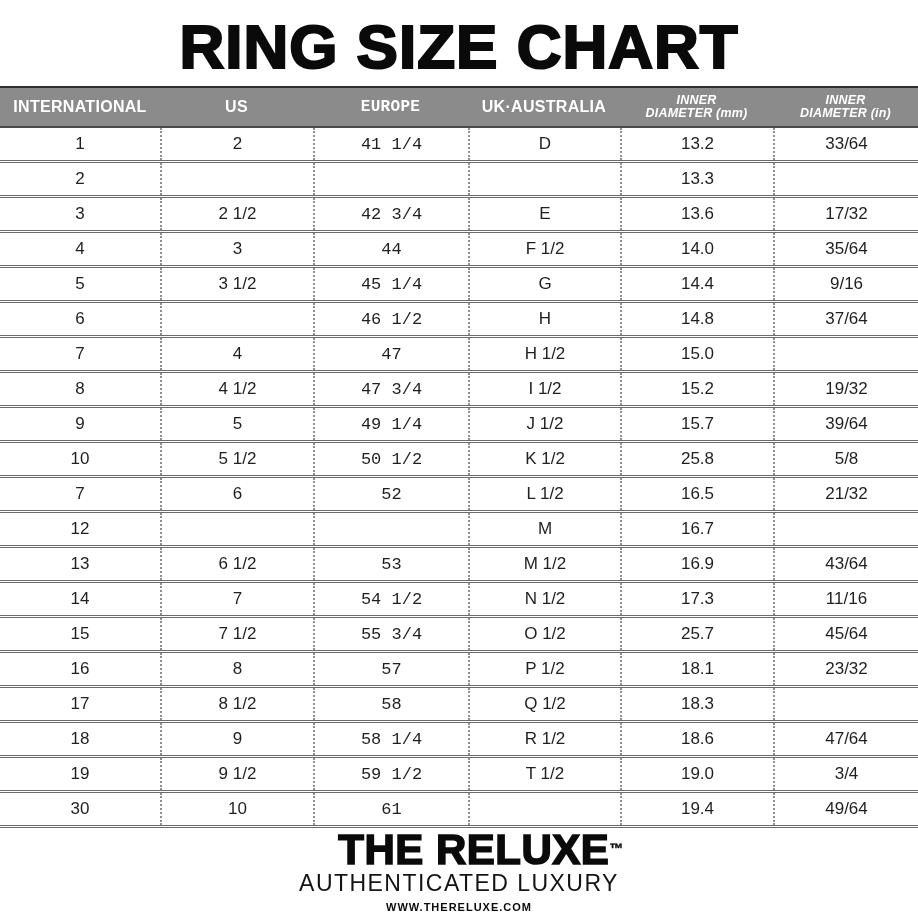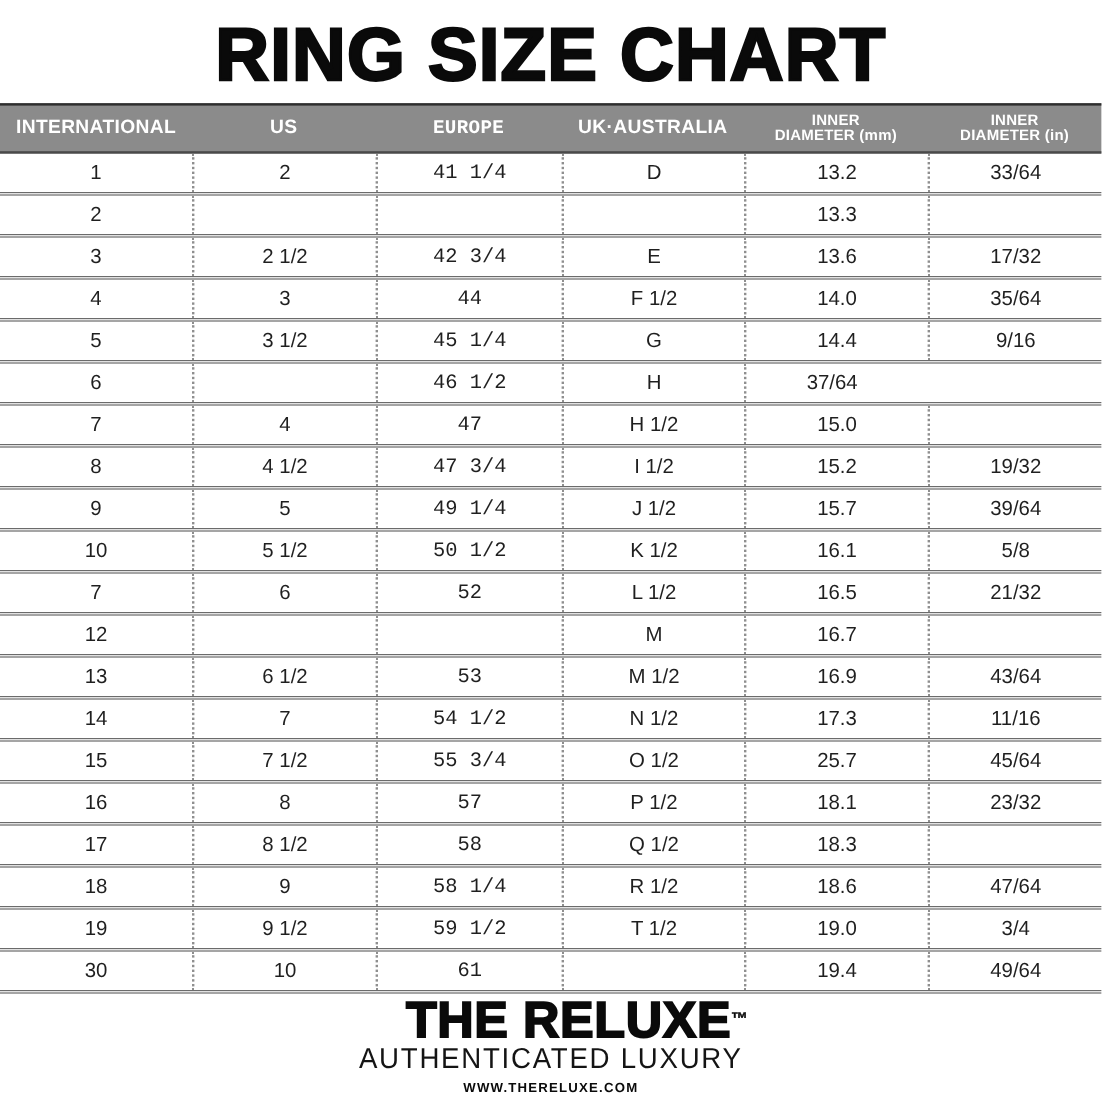--- a/index.html
+++ b/index.html
@@ -39,21 +39,21 @@
   }
   .hdr-cell {
     color: #ffffff;
     font-weight: bold;
     font-size: 16px;
     text-align: center;
     letter-spacing: 0.3px;
     white-space: pre-line;
     line-height: 1.05;
   }
-  .hdr-cell.small { font-size: 12.5px; letter-spacing: 0.2px; }
+  .hdr-cell.small { font-size: 12.5px; letter-spacing: 0.2px; font-style: italic; }
 
   .body-row {
     display: flex;
     width: 918px;
     height: 35px;
     align-items: stretch;
     border-bottom: 3px double #6b6b6b;
   }
   .cell {
     display: flex;
@@ -171,20 +171,21 @@
         <div class="cell c3 sep">G</div>
         <div class="cell c4 sep">14.4</div>
         <div class="cell c5 sep">9/16</div>
       </div>
 
       <div class="body-row">
         <div class="cell c0">6</div>
         <div class="cell c1 sep"></div>
         <div class="cell c2 sep">46 1/2</div>
         <div class="cell c3 sep">H</div>
+        <div class="cell c4 sep">14.8</div>
         <div class="cell c5 sep">37/64</div>
       </div>
 
       <div class="body-row">
         <div class="cell c0">7</div>
         <div class="cell c1 sep">4</div>
         <div class="cell c2 sep">47</div>
         <div class="cell c3 sep">H 1/2</div>
         <div class="cell c4 sep">15.0</div>
         <div class="cell c5 sep"></div>
@@ -206,21 +207,21 @@
         <div class="cell c3 sep">J 1/2</div>
         <div class="cell c4 sep">15.7</div>
         <div class="cell c5 sep">39/64</div>
       </div>
 
       <div class="body-row">
         <div class="cell c0">10</div>
         <div class="cell c1 sep">5 1/2</div>
         <div class="cell c2 sep">50 1/2</div>
         <div class="cell c3 sep">K 1/2</div>
-        <div class="cell c4 sep">16.1</div>
+        <div class="cell c4 sep">25.8</div>
         <div class="cell c5 sep">5/8</div>
       </div>
 
       <div class="body-row">
         <div class="cell c0">7</div>
         <div class="cell c1 sep">6</div>
         <div class="cell c2 sep">52</div>
         <div class="cell c3 sep">L 1/2</div>
         <div class="cell c4 sep">16.5</div>
         <div class="cell c5 sep">21/32</div>

